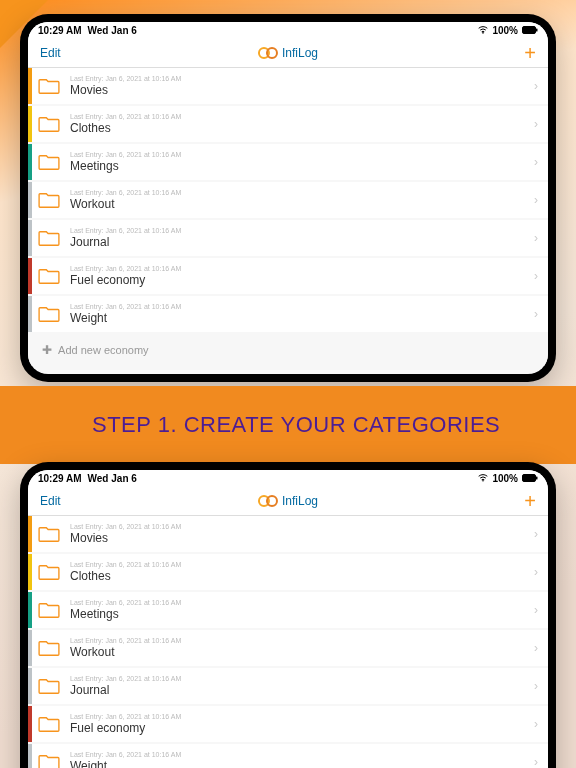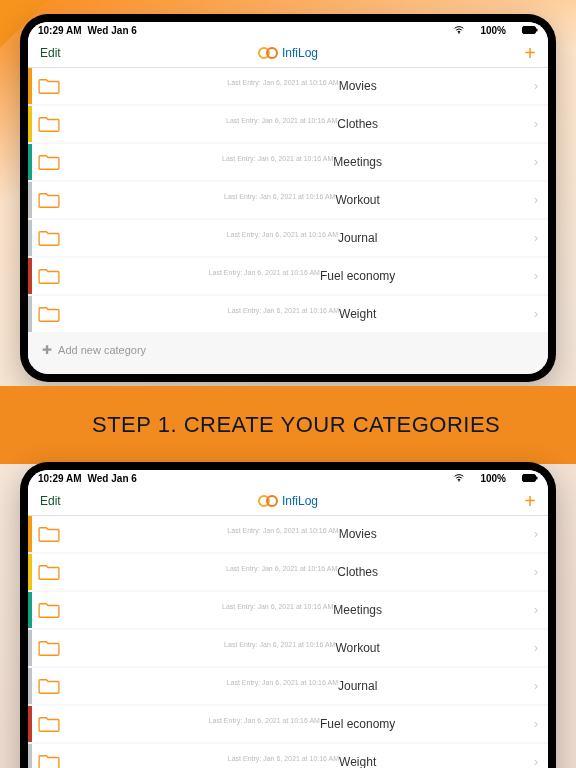--- a/index.html
+++ b/index.html
@@ -41,32 +41,32 @@
     background: #fff;
     display: flex;
     align-items: center;
     justify-content: space-between;
     padding: 0 10px;
     font-size: 10px;
     font-weight: 600;
     color: #000;
   }
   .status-left { display: flex; gap: 6px; }
-  .status-right { display: flex; gap: 16px; }
+  .status-right { display: flex; gap: 4px; }
   .nav-bar {
     height: 30px;
     background: #fff;
     border-bottom: 1px solid #ddd;
     display: flex;
     align-items: center;
     justify-content: space-between;
     padding: 0 12px;
   }
   .nav-edit {
-    color: #14532d;
+    color: #0369a1;
     font-size: 12px;
     cursor: pointer;
   }
   .nav-title {
     display: flex;
     align-items: center;
     gap: 4px;
     position: absolute;
     left: 50%;
     transform: translateX(-50%);
@@ -112,21 +112,21 @@
   .folder-icon {
     width: 22px; height: 18px;
     margin-left: 2px;
     margin-right: 10px;
     flex-shrink: 0;
   }
   .folder-icon svg { width: 100%; height: 100%; }
   .row-text {
     flex: 1;
     display: flex;
-    flex-direction: row;
+    flex-direction: column;
     justify-content: center;
     min-width: 0;
   }
   .row-sub {
     font-size: 7px;
     color: #bbb;
     line-height: 1.2;
   }
   .row-title {
     font-size: 12px;
@@ -152,21 +152,21 @@
     position: absolute;
     top: 386px;
     left: 0; right: 0;
     height: 78px;
     background: #f18a1f;
     display: flex;
     align-items: center;
     padding-left: 92px;
   }
   .banner-text {
-    color: #0f172a;
+    color: #4c1d95;
     font-size: 22px;
     font-weight: 400;
     line-height: 1.25;
     letter-spacing: 0.5px;
   }
   .wifi-icon, .battery-icon { display: inline-flex; align-items: center; }
 </style>
 </head>
 <body>
 
@@ -279,21 +279,21 @@
               <path d="M2 3 h7 l2 2 h11 a1 1 0 0 1 1 1 v11 a1 1 0 0 1 -1 1 h-20 a1 1 0 0 1 -1 -1 v-13 a1 1 0 0 1 1 -1 z" fill="none" stroke="#f7941d" stroke-width="1.5"></path>
             </svg></div>
           <div class="row-text">
             <div class="row-sub">Last Entry: Jan 6, 2021 at 10:16 AM</div>
             <div class="row-title">Weight</div>
           </div>
           <div class="chevron">›</div>
         </div>
         <div class="add-row">
           <span class="plus">✚</span>
-          <span>Add new category</span>
+          <span>Add new economy</span>
         </div>
       </div>
   </div>
 </div>
 
 <div class="banner">
   <div class="banner-text">STEP 1. CREATE YOUR CATEGORIES</div>
 </div>
 
 <div class="tablet bottom">

